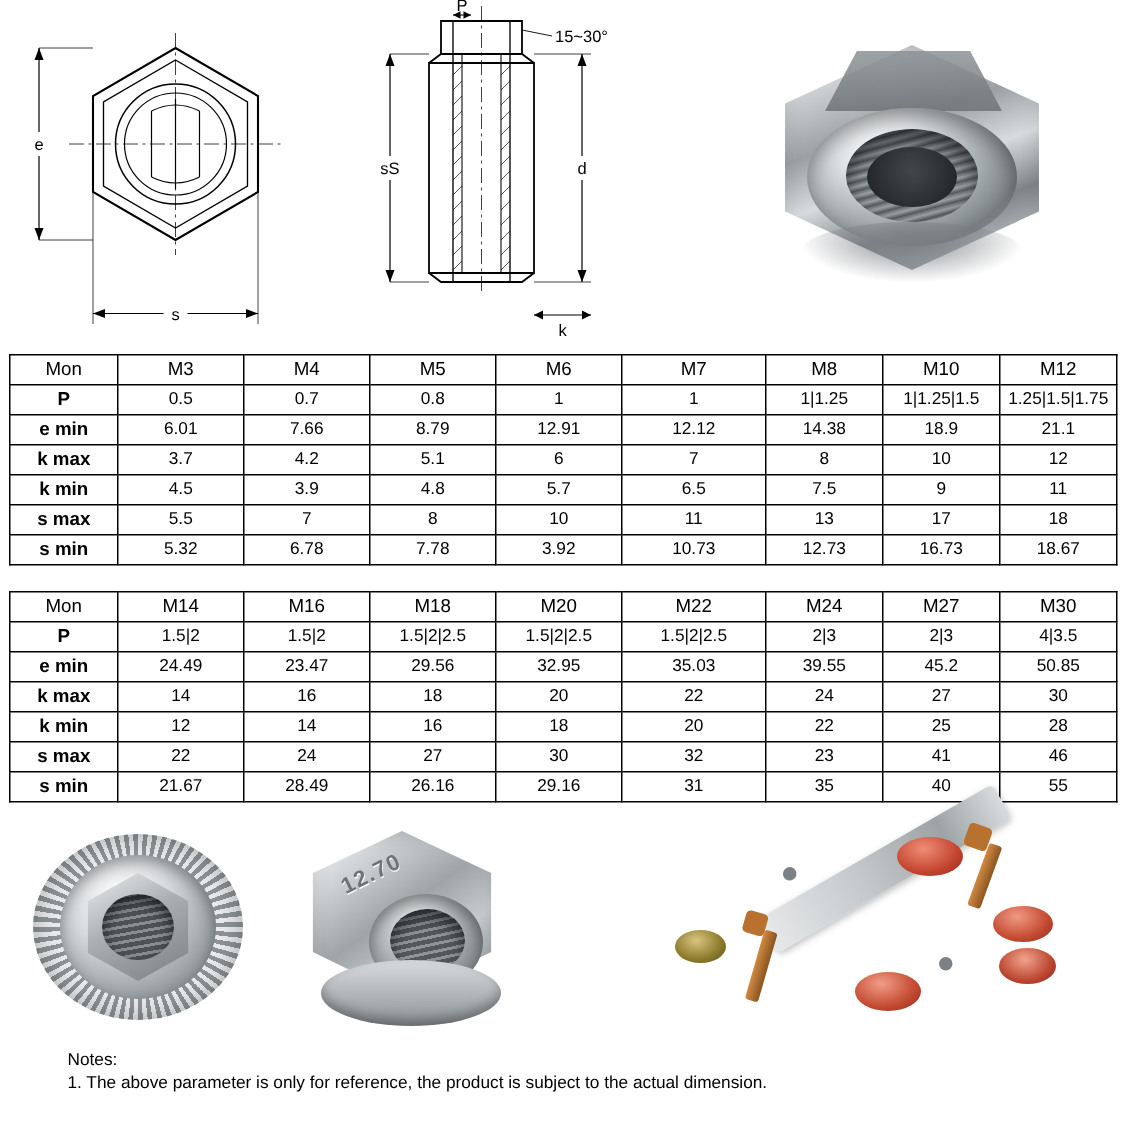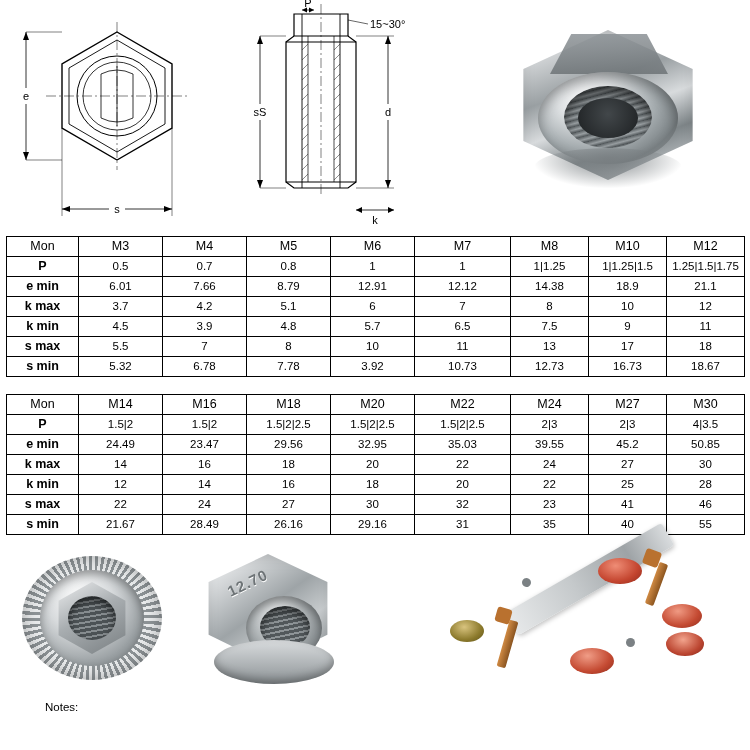--- a/index.html
+++ b/index.html
@@ -532,15 +532,16 @@
                   background: linear-gradient(90deg,#d08a43,#8a5420);
                   transform: rotate(16deg); border-radius:2px;"></div>
 
       <div style="position:absolute; left:20px; top:76px; width:34px; height:22px; border-radius:50%;
                   background: radial-gradient(ellipse at 42% 32%, #d9c47f, #8c7a2c 60%, #5c5119);"></div>
     </div>
   </div>
 
   <div class="notes">
     <div>Notes:</div>
+    <div>1. The above parameter is only for reference, the product is subject to the actual dimension.</div>
   </div>
 
 </div>
 
 </body></html>

